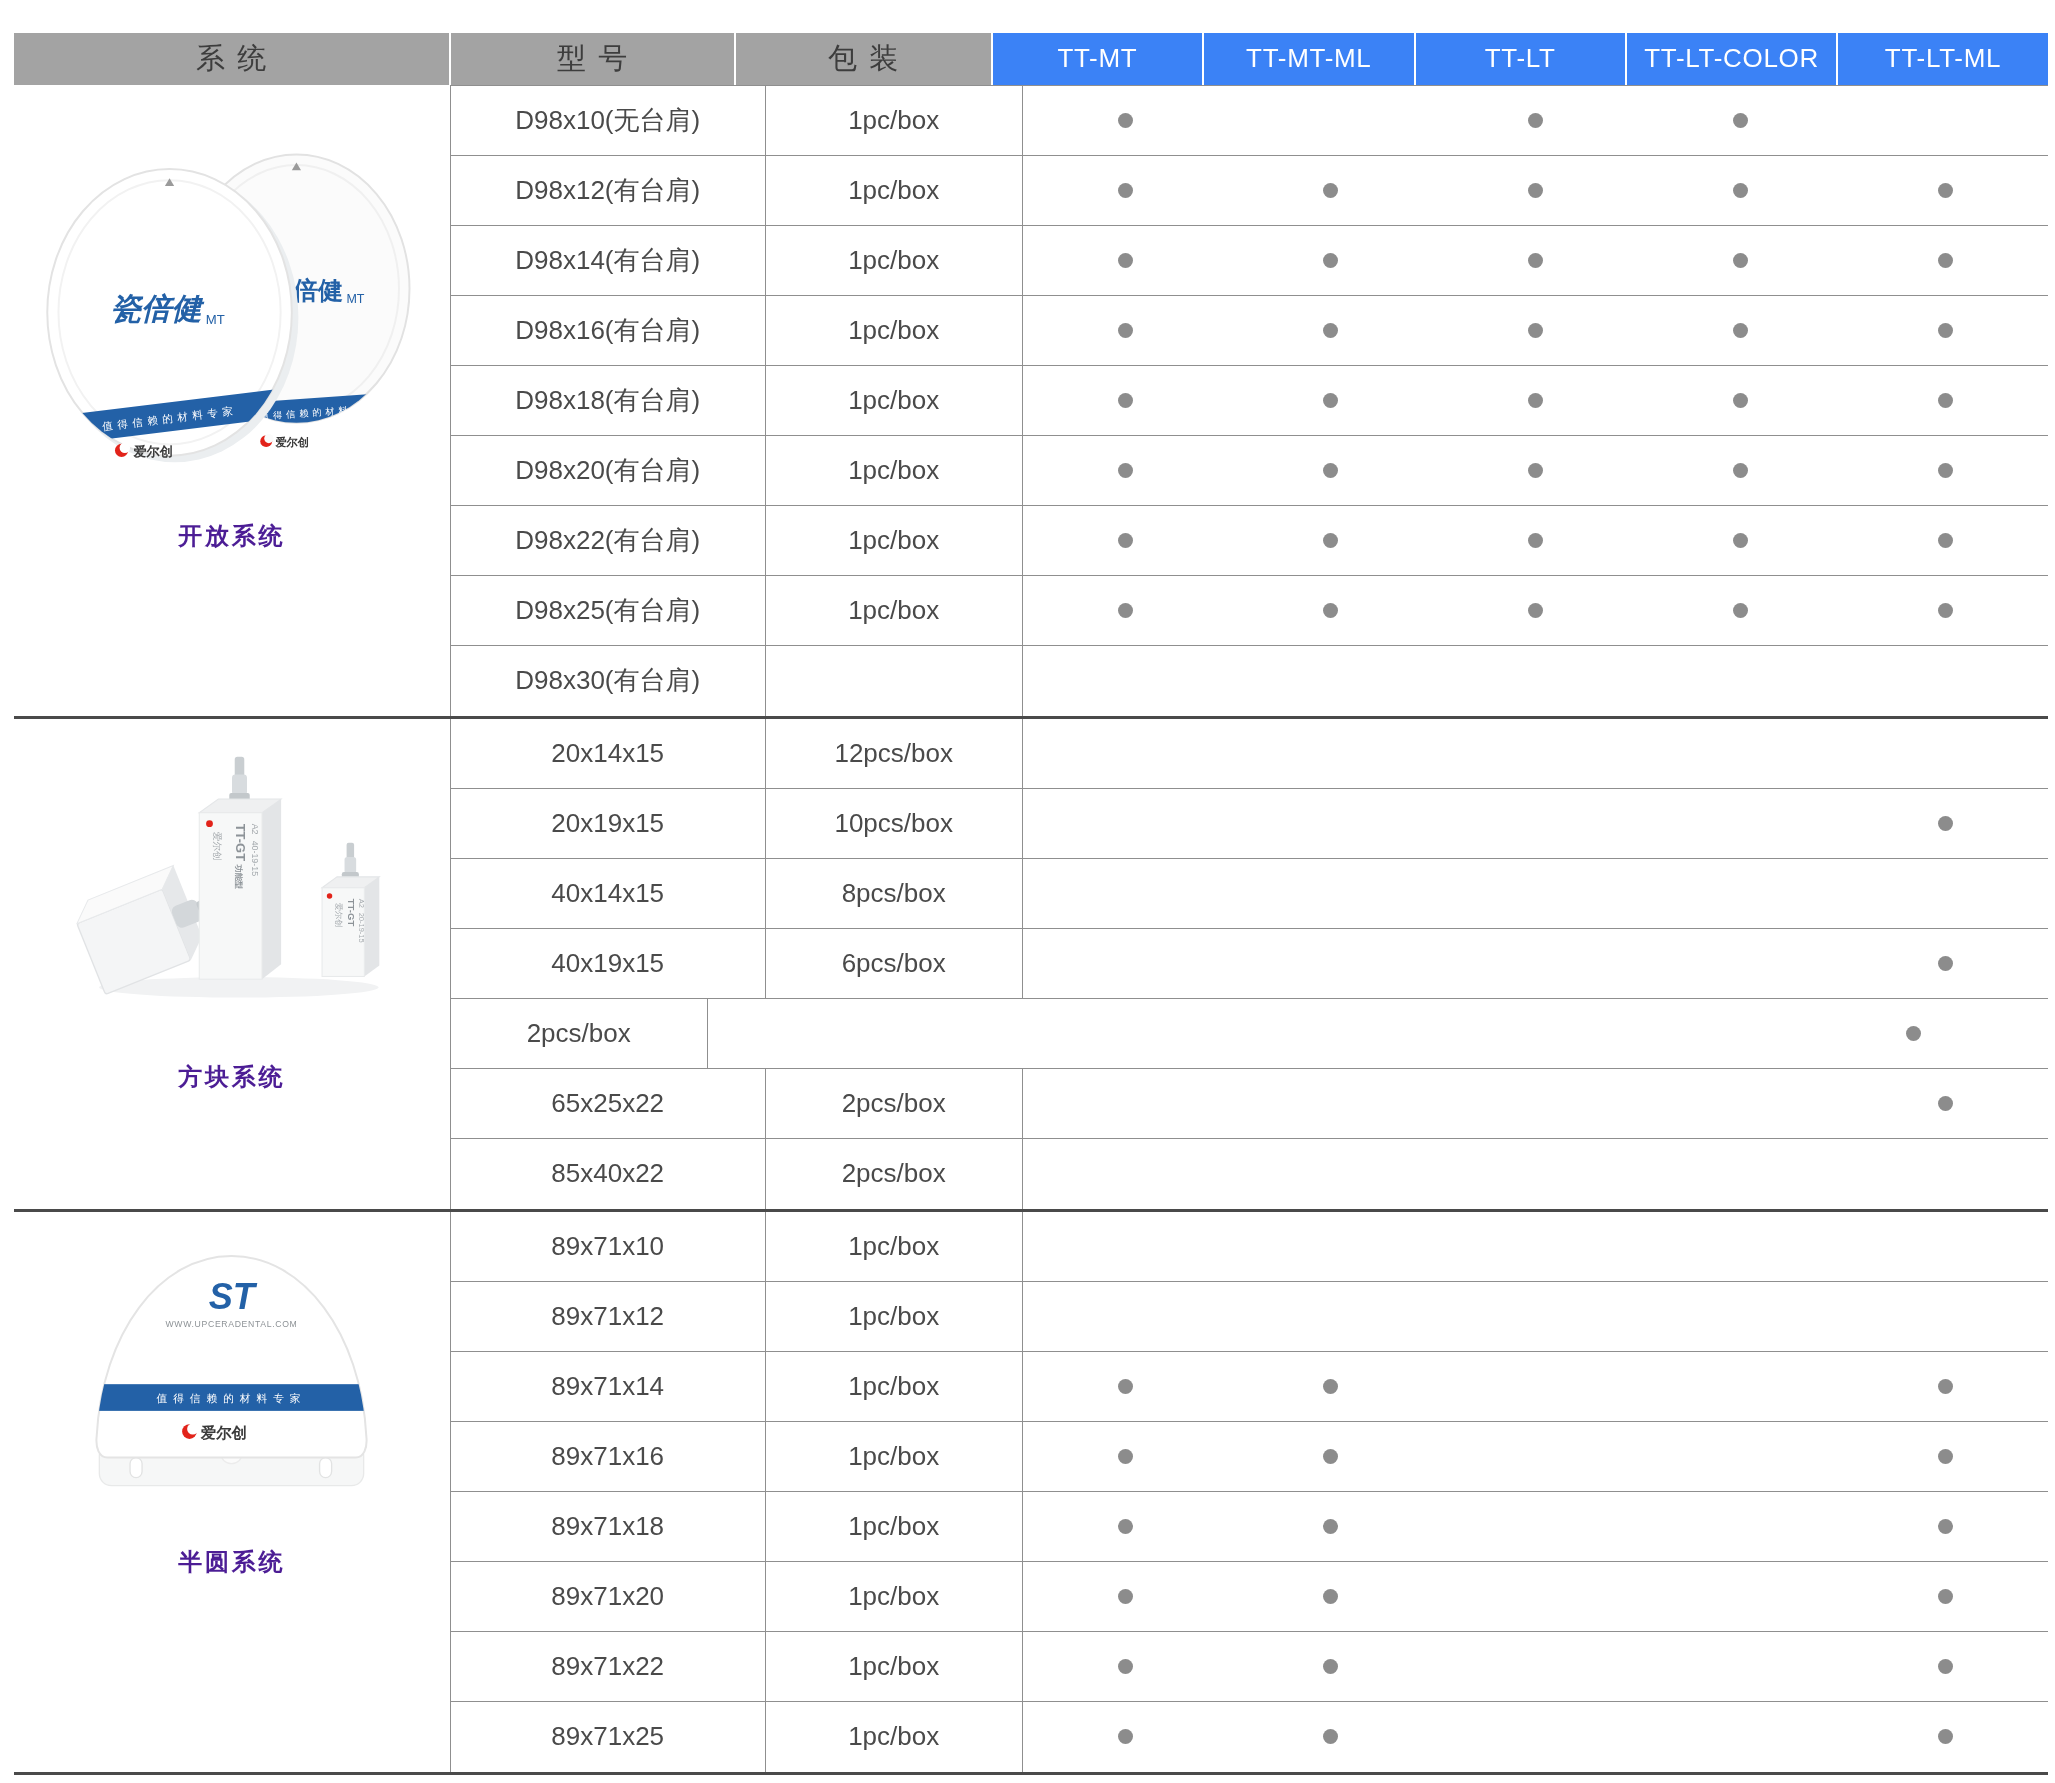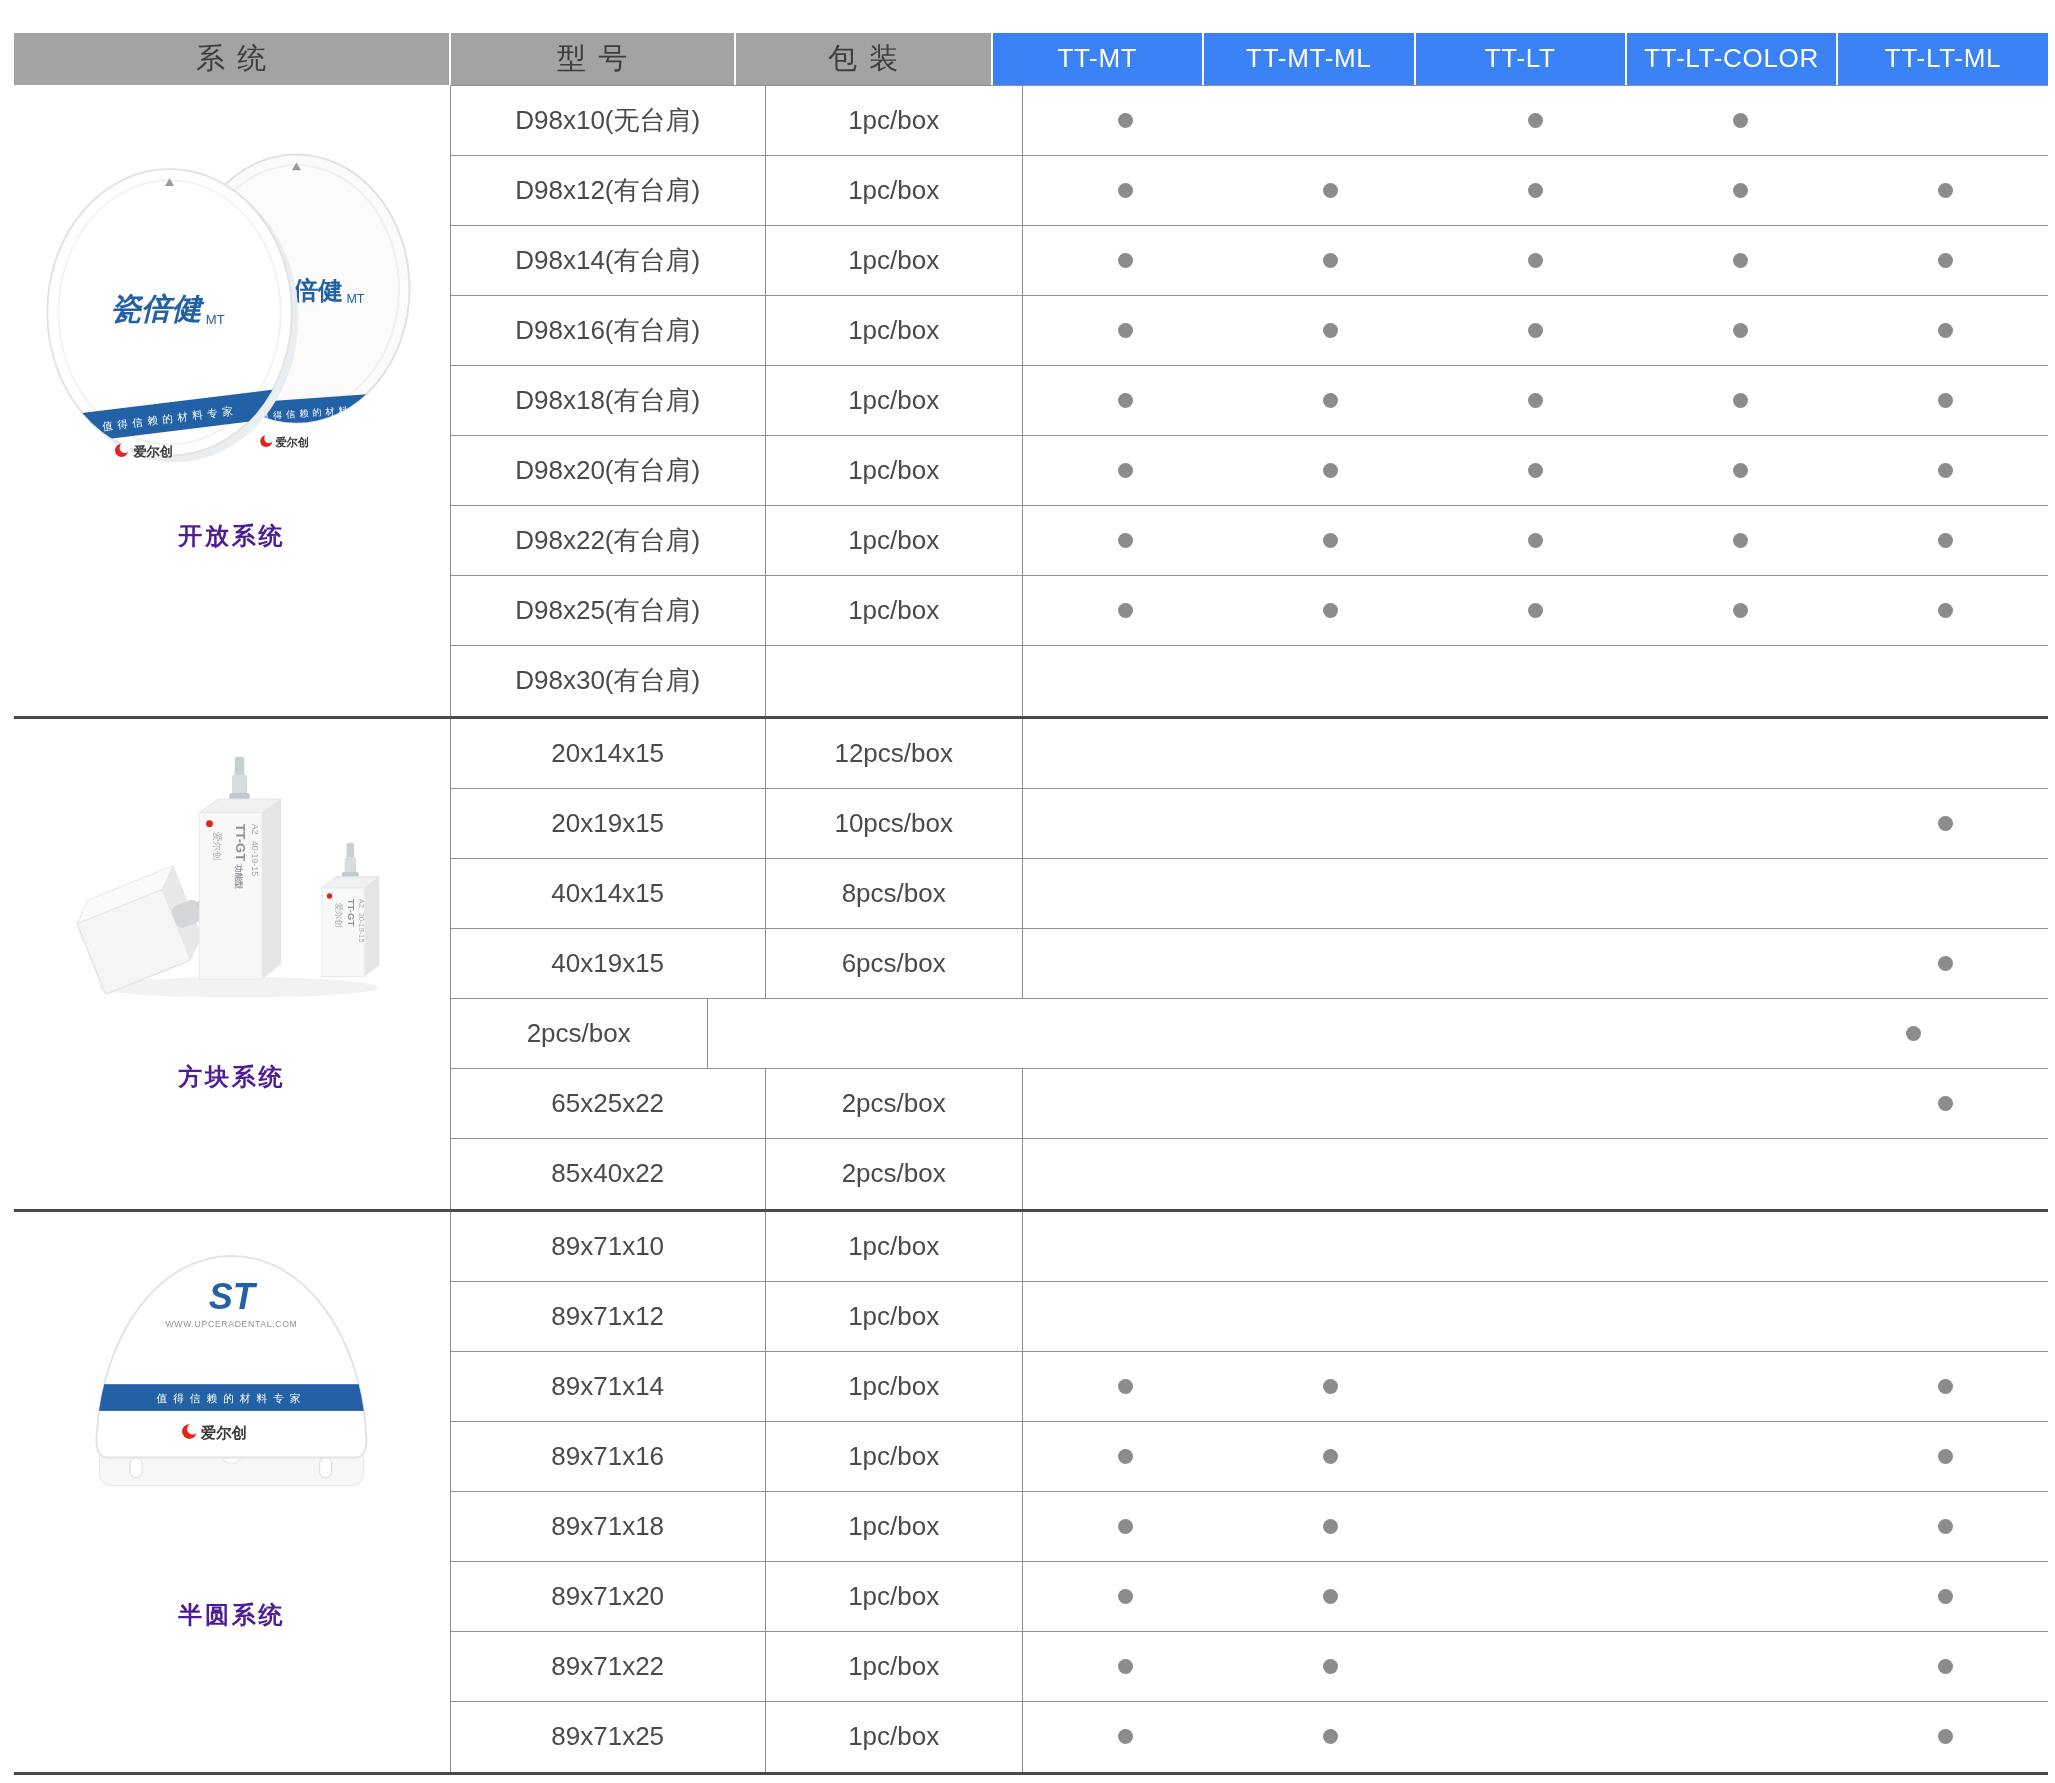--- a/index.html
+++ b/index.html
@@ -87,21 +87,21 @@
     font-size: 24px;
     font-weight: bold;
     color: #4c1d95;
     letter-spacing: 2.7px;
   }
   .sec-open  .illus { margin-top: 38px; }
   .sec-open  .syslabel { margin-top: 42px; }
   .sec-block .illus { margin-top: 20.5px; }
   .sec-block .syslabel { margin-top: 49px; }
   .sec-half  .illus { margin-top: 20.5px; }
-  .sec-half  .syslabel { margin-top: 80px; }
+  .sec-half  .syslabel { margin-top: 27px; }
 </style>
 </head>
 <body>
 
 <div class="page">
   <div class="spec-table">
 
     <div class="header-row">
       <div class="hcell gray w-system">系统</div>
       <div class="hcell gray w-model">型号</div>

